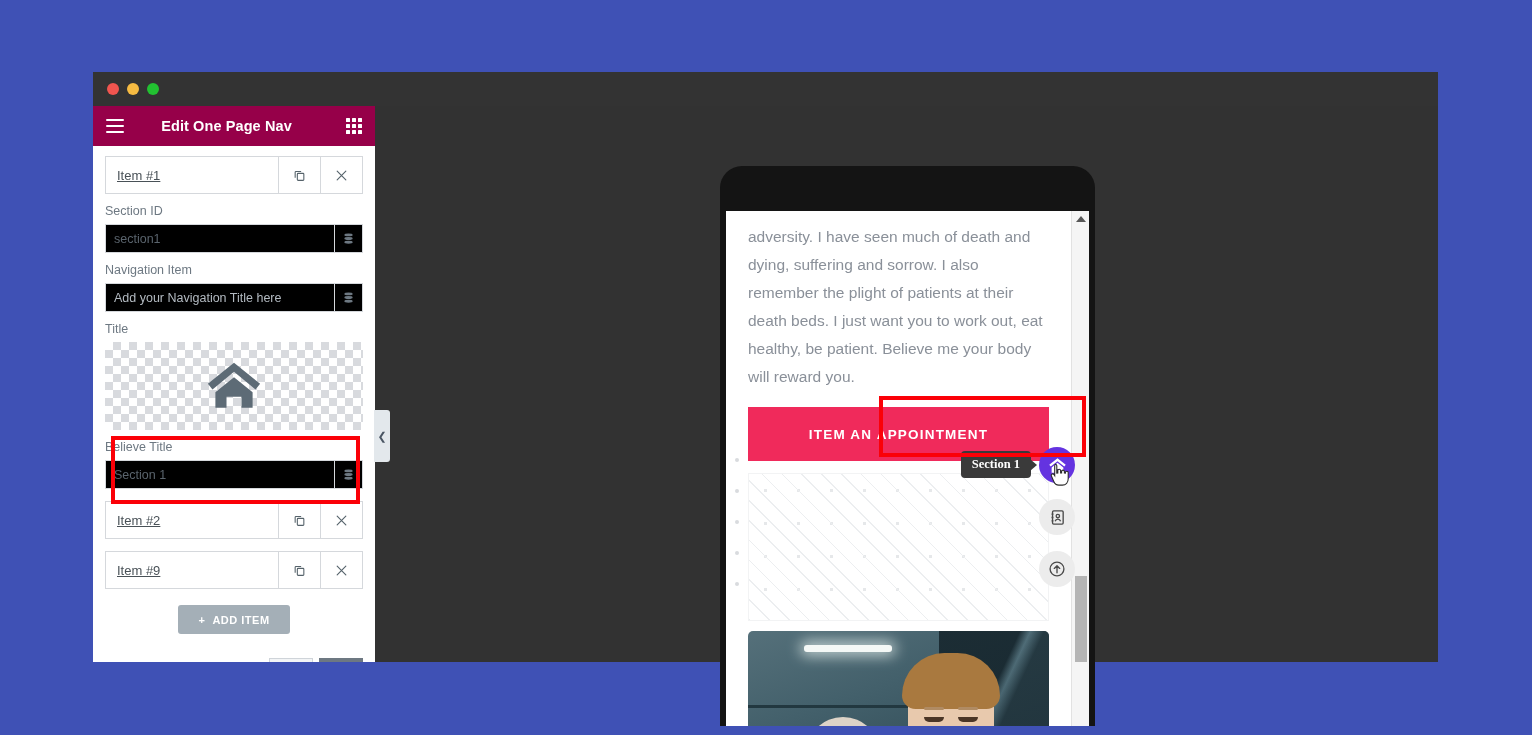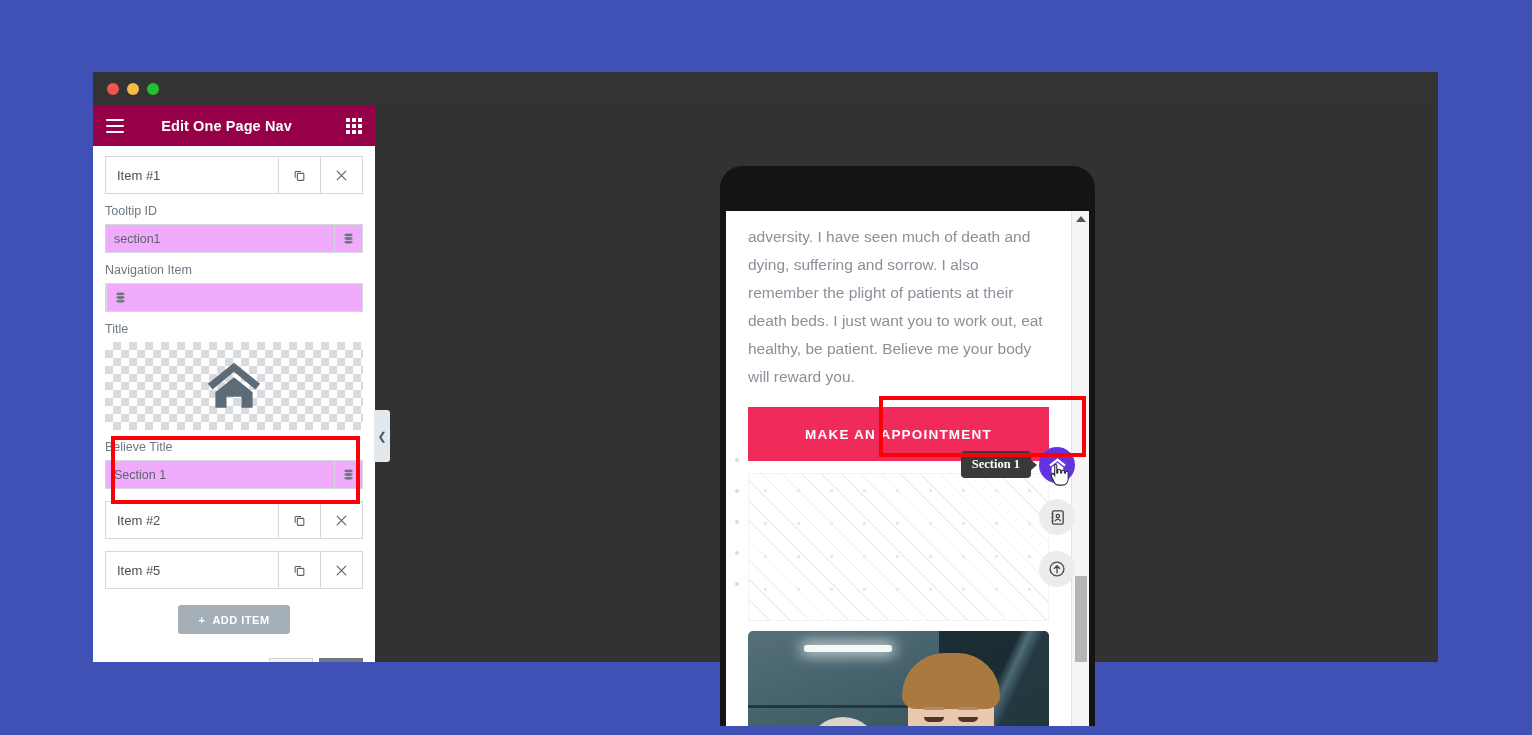--- a/index.html
+++ b/index.html
@@ -64,33 +64,33 @@
     height: 516px; overflow: hidden; position: relative;
   }
 
   .item-row {
     display: flex; align-items: stretch;
     border: 1px solid #d5d8dc; background: #fff;
     height: 38px; margin-bottom: 0;
   }
   .item-row .label {
     flex: 1; display: flex; align-items: center; padding-left: 11px;
-    font-size: 13px; color: #495157;
+    font-size: 13px; color: #495157; text-decoration: underline;
   }
   .item-row .btn {
     width: 42px; border-left: 1px solid #d5d8dc;
     display: flex; align-items: center; justify-content: center;
     color: #56636b; cursor: pointer;
   }
   .item-row.spaced { margin-top: 12px; }
 
   .field-block { padding: 10px 0 0 0; }
   .field-label { font-size: 12.5px; color: #6d7882; margin-bottom: 6px; }
   .field-input {
-    display: flex; height: 29px; border: 1px solid #d5d8dc; background: #f0abfc;
+    display: flex; height: 29px; border: 1px solid #d5d8dc; background: #000000;
   }
   .field-input input {
     flex: 1; border: 0; outline: 0; padding: 0 8px;
     font-size: 12.5px; color: #5a646d;
     font-family: "Liberation Sans", sans-serif;
     background: transparent; min-width: 0;
   }
   .field-input input::placeholder { color: #b3bac1; }
   .tag-btn {
     width: 28px; border-left: 1px solid #d5d8dc;
@@ -307,36 +307,37 @@
             </svg>
           </span>
           <span class="btn">
             <svg width="13" height="13" viewBox="0 0 24 24" stroke="currentColor" stroke-width="2.1" stroke-linecap="round">
               <path d="M4 4 L20 20 M20 4 L4 20"></path>
             </svg>
           </span>
         </div>
 
         <div class="field-block">
-          <div class="field-label">Tooltip ID</div>
+          <div class="field-label">Section ID</div>
           <div class="field-input">
             <input type="text" value="section1" style="">
             <span class="tag-btn">
               <svg width="11" height="12" viewBox="0 0 24 26" fill="#6d7882">
                 <ellipse cx="12" cy="4" rx="9" ry="3.2"></ellipse>
                 <ellipse cx="12" cy="12" rx="9" ry="3.2"></ellipse>
                 <ellipse cx="12" cy="20" rx="9" ry="3.2"></ellipse>
               </svg>
             </span>
           </div>
         </div>
 
         <div class="field-block">
           <div class="field-label">Navigation Item</div>
           <div class="field-input">
+            <input type="text" placeholder="Add your Navigation Title here" style="">
             <span class="tag-btn">
               <svg width="11" height="12" viewBox="0 0 24 26" fill="#6d7882">
                 <ellipse cx="12" cy="4" rx="9" ry="3.2"></ellipse>
                 <ellipse cx="12" cy="12" rx="9" ry="3.2"></ellipse>
                 <ellipse cx="12" cy="20" rx="9" ry="3.2"></ellipse>
               </svg>
             </span>
           </div>
         </div>
 
@@ -373,21 +374,21 @@
             </svg>
           </span>
           <span class="btn">
             <svg width="13" height="13" viewBox="0 0 24 24" stroke="currentColor" stroke-width="2.1" stroke-linecap="round">
               <path d="M4 4 L20 20 M20 4 L4 20"></path>
             </svg>
           </span>
         </div>
 
         <div class="item-row spaced">
-          <span class="label">Item #5</span>
+          <span class="label">Item #9</span>
           <span class="btn">
             <svg width="13" height="13" viewBox="0 0 24 24" fill="none" stroke="currentColor" stroke-width="2">
               <rect x="8" y="8" width="12" height="13" rx="1.5"></rect>
               <path d="M15 4.5H5.5A1.5 1.5 0 0 0 4 6v10"></path>
             </svg>
           </span>
           <span class="btn">
             <svg width="13" height="13" viewBox="0 0 24 24" stroke="currentColor" stroke-width="2.1" stroke-linecap="round">
               <path d="M4 4 L20 20 M20 4 L4 20"></path>
             </svg>
@@ -410,21 +411,21 @@
     <div id="collapse-tab">
       <span>❮</span>
     </div>
 
     <div id="phone">
       <div id="phone-screen">
 
         <div id="screen-inner">
           <div class="para">adversity. I have seen much of death and dying, suffering and sorrow. I also remember the plight of patients at their death beds. I just want you to work out, eat healthy, be patient. Believe me your body will reward you.</div>
 
-          <div class="cta">MAKE AN APPOINTMENT</div>
+          <div class="cta">ITEM AN APPOINTMENT</div>
 
           <div class="hatch-section">
             <span class="dotcol">
               <i></i>
                 <i></i>
                 <i></i>
                 <i></i>
                 <i></i>
             </span>
           </div>

